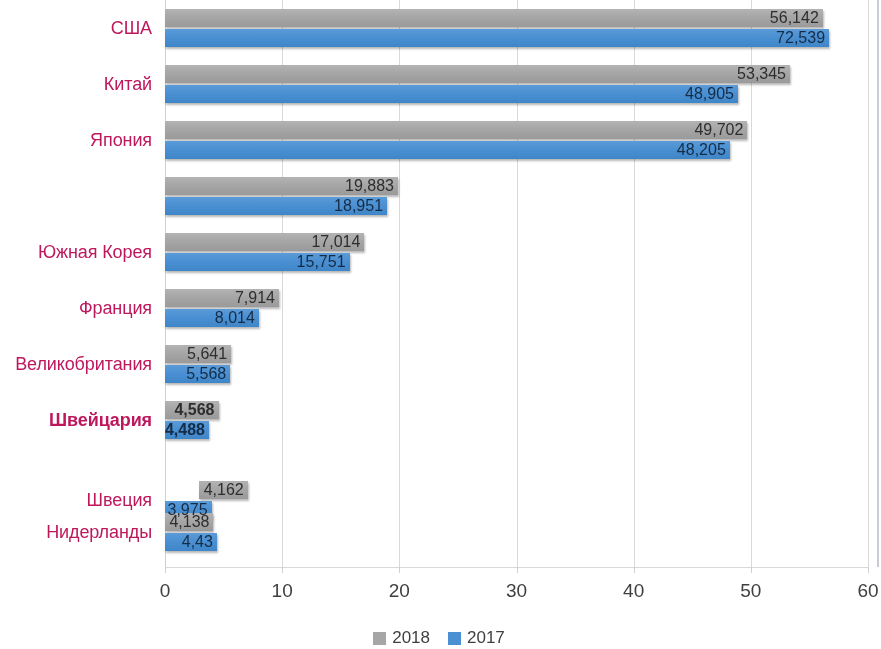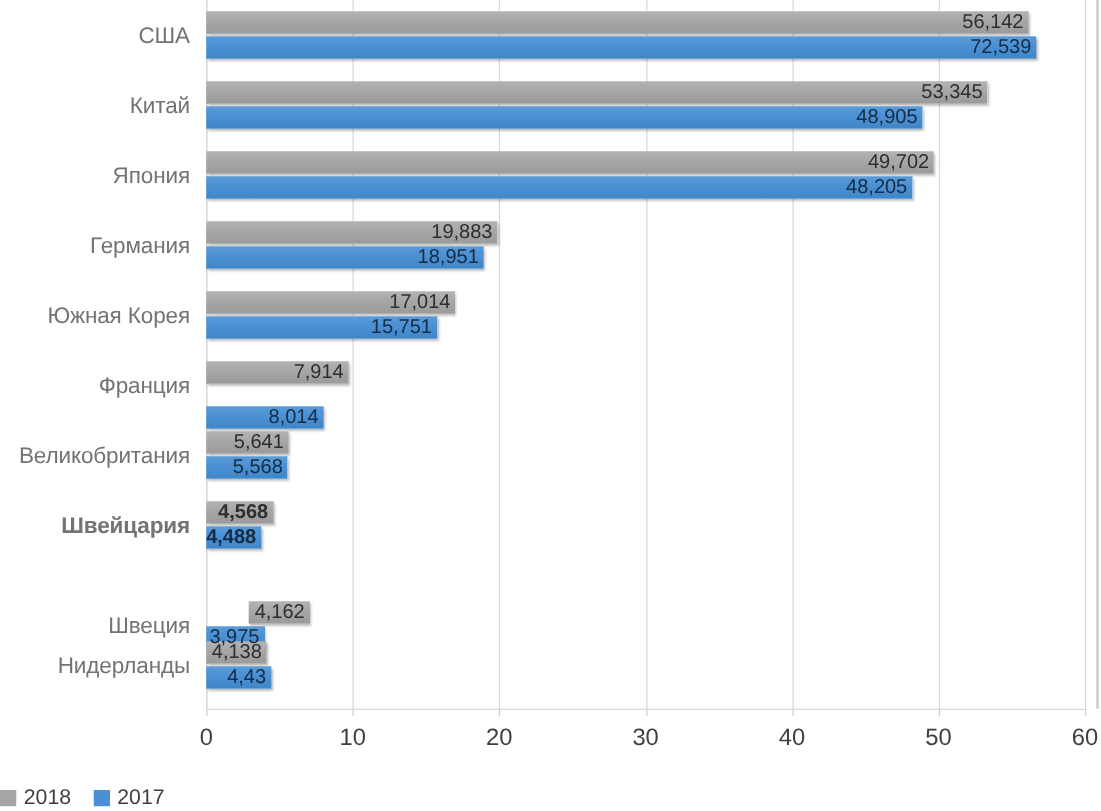--- a/index.html
+++ b/index.html
@@ -60,21 +60,21 @@
 
   .cat-label {
     position: absolute;
     left: 0;
     width: 152px;
     top: 12px;
     height: 32px;
     line-height: 32px;
     text-align: right;
     font-size: 18px;
-    color: #737373;
+    color: #be185d;
     white-space: nowrap;
     letter-spacing: -0.1px;
   }
 
   .bar {
     position: absolute;
     left: 165px;
     height: 18px;
     box-sizing: border-box;
   }
@@ -135,20 +135,21 @@
     color: #3f3f3f;
   }
 
   
   #legend {
     position: absolute;
     left: 0;
     top: 628px;
     width: 878px;
     display: flex;
+    justify-content: center;
     align-items: center;
     gap: 18px;
   }
   .legend-item {
     display: flex;
     align-items: center;
     gap: 6px;
   }
   .legend-swatch {
     width: 13px;
@@ -205,21 +206,20 @@
         <div class="bar series-2018" style="width: 582.342px;">
           <div class="bar-fill"></div>
           <span class="bar-value">49,702</span>
         </div>
         <div class="bar series-2017" style="width: 564.802px;">
           <div class="bar-fill"></div>
           <span class="bar-value">48,205</span>
         </div>
       </div>
       <div class="cat-row" style="top: 168px;">
-        <div class="cat-label">Германия</div>
         <div class="bar series-2018" style="width: 232.962px;">
           <div class="bar-fill"></div>
           <span class="bar-value">19,883</span>
         </div>
         <div class="bar series-2017" style="width: 222.043px;">
           <div class="bar-fill"></div>
           <span class="bar-value">18,951</span>
         </div>
       </div>
       <div class="cat-row" style="top: 224px;">
@@ -232,21 +232,21 @@
           <div class="bar-fill"></div>
           <span class="bar-value">15,751</span>
         </div>
       </div>
       <div class="cat-row" style="top: 280px;">
         <div class="cat-label">Франция</div>
         <div class="bar series-2018" style="width: 114px;">
           <div class="bar-fill"></div>
           <span class="bar-value">7,914</span>
         </div>
-        <div class="bar series-2017" style="width: 93.8974px; margin-top: 16px;">
+        <div class="bar series-2017" style="width: 93.8974px;">
           <div class="bar-fill"></div>
           <span class="bar-value">8,014</span>
         </div>
       </div>
       <div class="cat-row" style="top: 336px;">
         <div class="cat-label">Великобритания</div>
         <div class="bar series-2018" style="width: 66.0937px;">
           <div class="bar-fill"></div>
           <span class="bar-value">5,641</span>
         </div>

